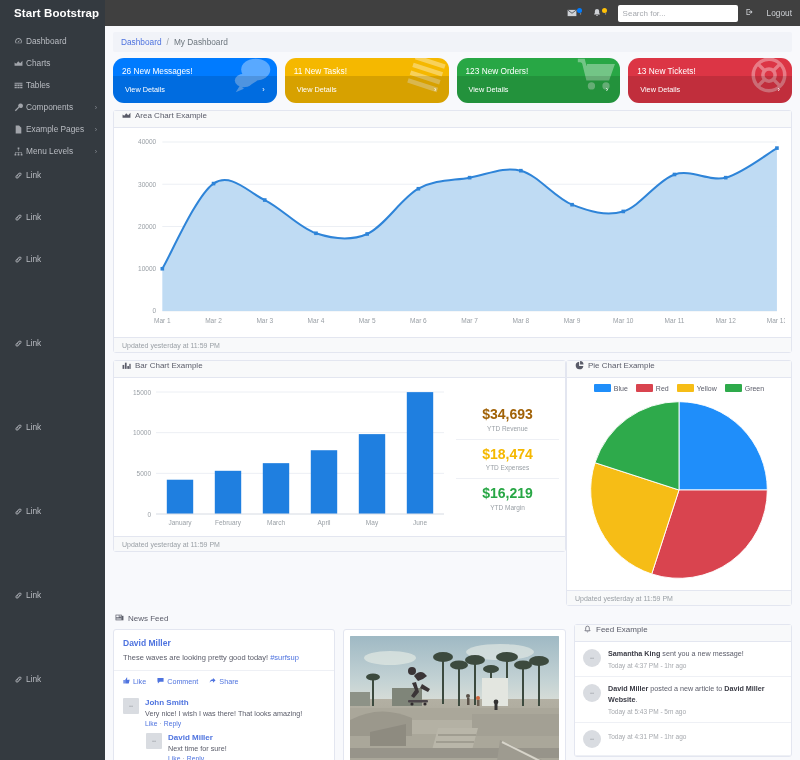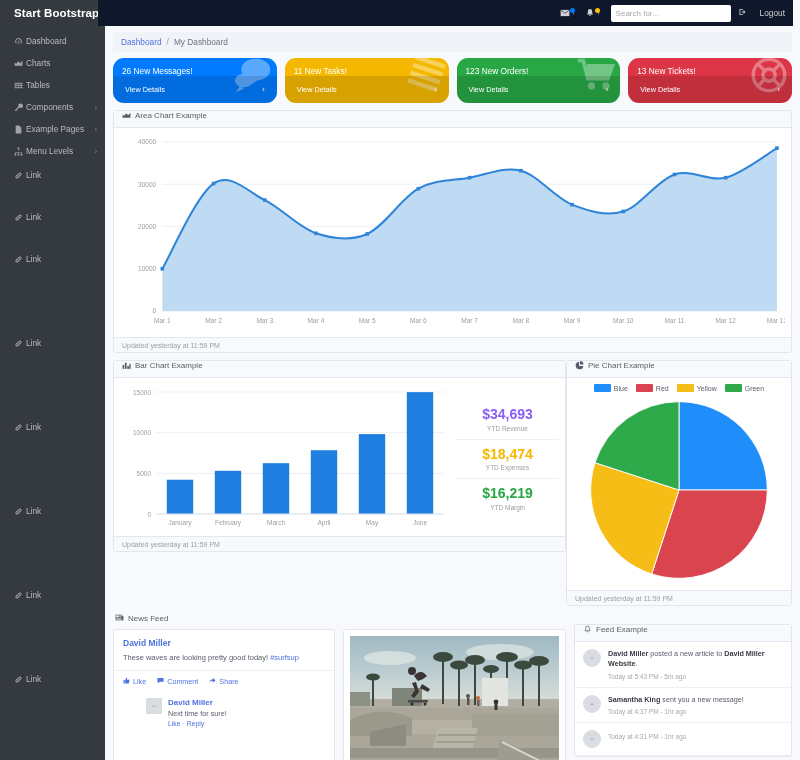--- a/index.html
+++ b/index.html
@@ -45,23 +45,23 @@
     position: absolute; right: 8px; top: 50%; transform: translateY(-50%);
     font-size: 7px; color: #8a8e95;
   }
 
   
   .link-spacer-sm { height: 20px; }
   .link-spacer-md { height: 62px; }
 
   
   .topbar {
-    position: absolute; left: 98px; top: 0;
+    position: absolute; left: 105px; top: 0;
     width: 695px; height: 26px;
-    background: #0f172a;
+    background: #404040;
     display: flex; align-items: center; justify-content: flex-end;
     padding-right: 8px;
   }
   .topbar-icon {
     position: relative;
     display: flex; align-items: center;
     color: #cfd2d6;
     margin-right: 4px;
     padding: 0 3px;
   }
@@ -172,21 +172,21 @@
 
   .bar-body { display: flex; padding: 6px 6px 2px 6px; }
   .bar-chart-box { width: 330px; height: 150px; }
   .stats-box { flex: 1; display: flex; flex-direction: column; justify-content: center; padding-left: 6px; }
   .stat {
     text-align: center; padding: 7px 0;
   }
   .stat + .stat { border-top: 1px solid #eef0f5; }
   .stat .val { font-size: 14px; font-weight: bold; line-height: 1.1; }
   .stat .lab { font-size: 6.5px; color: #9aa0a6; margin-top: 2px; }
-  .v-blue { color: #8b5cf6; }
+  .v-blue { color: #a16207; }
   .v-yellow { color: #f5b800; }
   .v-green { color: #28a745; }
 
   .pie-body { padding: 6px; height: 212px; display: flex; flex-direction: column; }
   .pie-legend {
     display: flex; justify-content: center; gap: 8px; margin-bottom: 4px; flex-wrap: wrap;
   }
   .pie-legend .lg { display: flex; align-items: center; gap: 3px; font-size: 7px; color: #5a5c69; }
   .pie-legend .sw { width: 17px; height: 8px; border-radius: 1px; }
 
@@ -711,20 +711,28 @@
               </span>
               <span class="act">
                 <span>
                   <svg width="7" height="7" viewBox="0 0 16 16" fill="#4e73df">
                       <path d="M9 2v3C4.6 5.3 2 8.3 1.5 13c1.8-2.6 4-3.6 7.5-3.6V13l6-5.5z"></path>
                     </svg>
                 </span>
                 <span>Share</span>
               </span>
             </div>
+            <div class="comment">
+              <div class="c-avatar">••</div>
+              <div class="c-main">
+                <div class="c-name">John Smith</div>
+                <div class="c-text">Very nice! I wish I was there! That looks amazing!</div>
+                <div class="c-links"><span>Like</span><span class="sep">·</span><span>Reply</span></div>
+              </div>
+            </div>
             <div class="comment nested">
               <div class="c-avatar">••</div>
               <div class="c-main">
                 <div class="c-name">David Miller</div>
                 <div class="c-text">Next time for sure!</div>
                 <div class="c-links"><span>Like</span><span class="sep">·</span><span>Reply</span></div>
               </div>
             </div>
 
           </div>
@@ -806,29 +814,29 @@
                   <path d="M8 2a3.2 3.2 0 0 0-3.2 3.2v2.5L3.4 10.2h9.2l-1.4-2.5V5.2A3.2 3.2 0 0 0 8 2z"></path>
                   <path d="M6.8 11.6a1.3 1.3 0 0 0 2.4 0"></path>
                 </svg>
             </span>
             <span>Feed Example</span>
           </div>
           <div>
             <div class="feed-row">
               <div class="feed-avatar">••</div>
               <div class="feed-main">
-                <div class="feed-text"><b>David Miller</b><span> posted a new article to </span><b>David Miller Website</b><span>.</span></div>
-                <div class="feed-time">Today at 5:43 PM - 5m ago</div>
+                <div class="feed-text"><b>Samantha King</b><span> sent you a new message!</span></div>
+                <div class="feed-time">Today at 4:37 PM - 1hr ago</div>
               </div>
             </div>
             <div class="feed-row">
               <div class="feed-avatar">••</div>
               <div class="feed-main">
-                <div class="feed-text"><b>Samantha King</b><span> sent you a new message!</span></div>
-                <div class="feed-time">Today at 4:37 PM - 1hr ago</div>
+                <div class="feed-text"><b>David Miller</b><span> posted a new article to </span><b>David Miller Website</b><span>.</span></div>
+                <div class="feed-time">Today at 5:43 PM - 5m ago</div>
               </div>
             </div>
             <div class="feed-row">
               <div class="feed-avatar">••</div>
               <div class="feed-main">
                 <div class="feed-time">Today at 4:31 PM - 1hr ago</div>
               </div>
             </div>
 
           </div>

